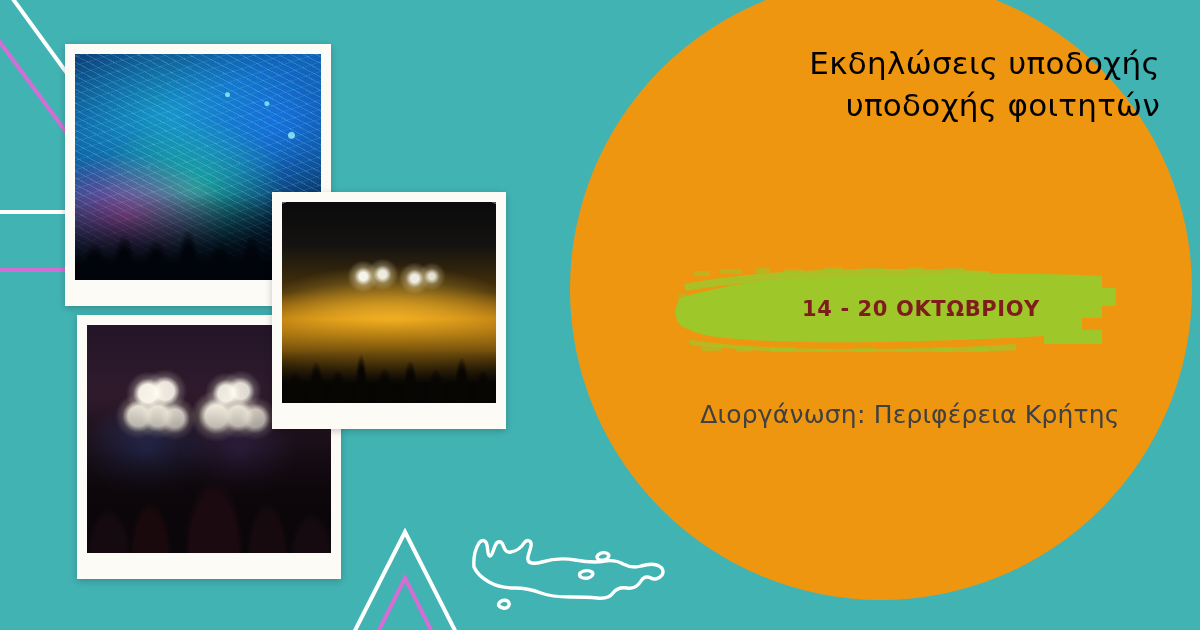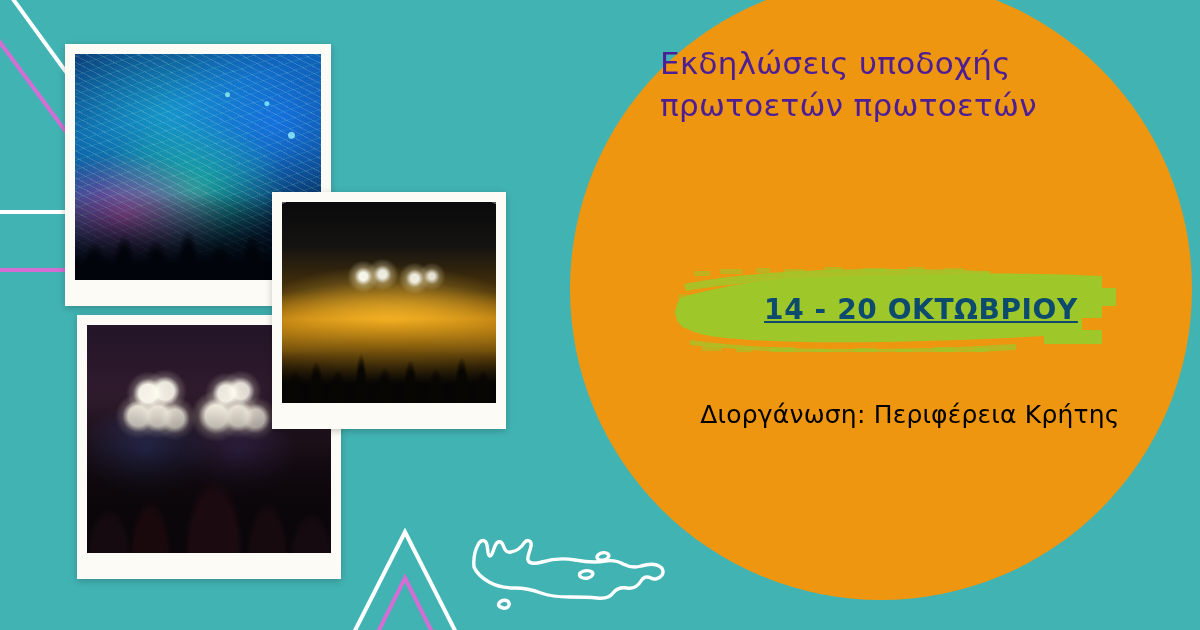--- a/index.html
+++ b/index.html
@@ -164,22 +164,22 @@
       radial-gradient(ellipse 14% 50% at 92% 106%, #140a10 52%, transparent 66%),
       linear-gradient(to top, #0b0609 26%, rgba(11,6,9,.55) 62%, transparent 100%);
   }
 
   
   .headline {
     position: absolute;
     left: 660px;
     top: 42px;
     width: 500px;
-    text-align: left;
-    color: #4c1d95;
+    text-align: right;
+    color: #000000;
     font-size: 31px;
     line-height: 1.36;
     font-weight: 400;
     letter-spacing: .3px;
   }
   .headline .line { display: block; white-space: nowrap; }
 
   .date-wrap {
     position: absolute;
     left: 672px;
@@ -188,36 +188,35 @@
     height: 86px;
   }
   .brush { position: absolute; left: 0; top: 0; width: 470px; height: 86px; }
   .date-text {
     position: absolute;
     left: 0; top: 0;
     width: 470px; height: 86px;
     display: flex;
     align-items: center;
     justify-content: center;
-    color: #0c4a6e;
-    font-size: 28px;
+    color: #7f1d1d;
+    font-size: 21px;
     font-weight: bold;
     letter-spacing: .6px;
     padding-left: 28px;
     box-sizing: border-box;
-    text-decoration: underline;
   }
 
   .organizer {
     position: absolute;
     left: 660px;
     top: 400px;
     width: 500px;
     text-align: center;
-    color: #000000;
+    color: #404040;
     font-size: 25px;
     font-weight: 400;
     letter-spacing: .2px;
     white-space: nowrap;
   }
 </style>
 </head>
 <body>
 
 <div id="poster">
@@ -288,21 +287,21 @@
   </div>
 
   <div class="polaroid" id="photo-2">
     <div class="shot">
       <div class="art-amber"></div>
     </div>
   </div>
 
   <div class="headline">
     <span class="line">Εκδηλώσεις υποδοχής</span>
-    <span class="line">πρωτοετών πρωτοετών</span>
+    <span class="line">υποδοχής φοιτητών</span>
   </div>
 
   <div class="date-wrap">
     <svg class="brush" viewBox="0 0 470 86" preserveAspectRatio="none">
       <path fill="#9ec82a" d="M8,32 C40,22 86,14 128,12 C176,10 232,9 286,8
                C340,7 392,8 430,10 L430,22 L444,22 L444,40 L430,40 L430,52
                L410,52 L410,64 L430,64 L430,78 L372,78 L372,70
                C320,73 262,75 206,76 C150,77 96,76 54,72
                C30,70 12,64 6,56 C2,50 3,40 8,32 Z"></path>
       <path fill="#9ec82a" opacity=".85" d="M12,18 C46,11 96,6 150,4 C206,2 266,3 318,5

